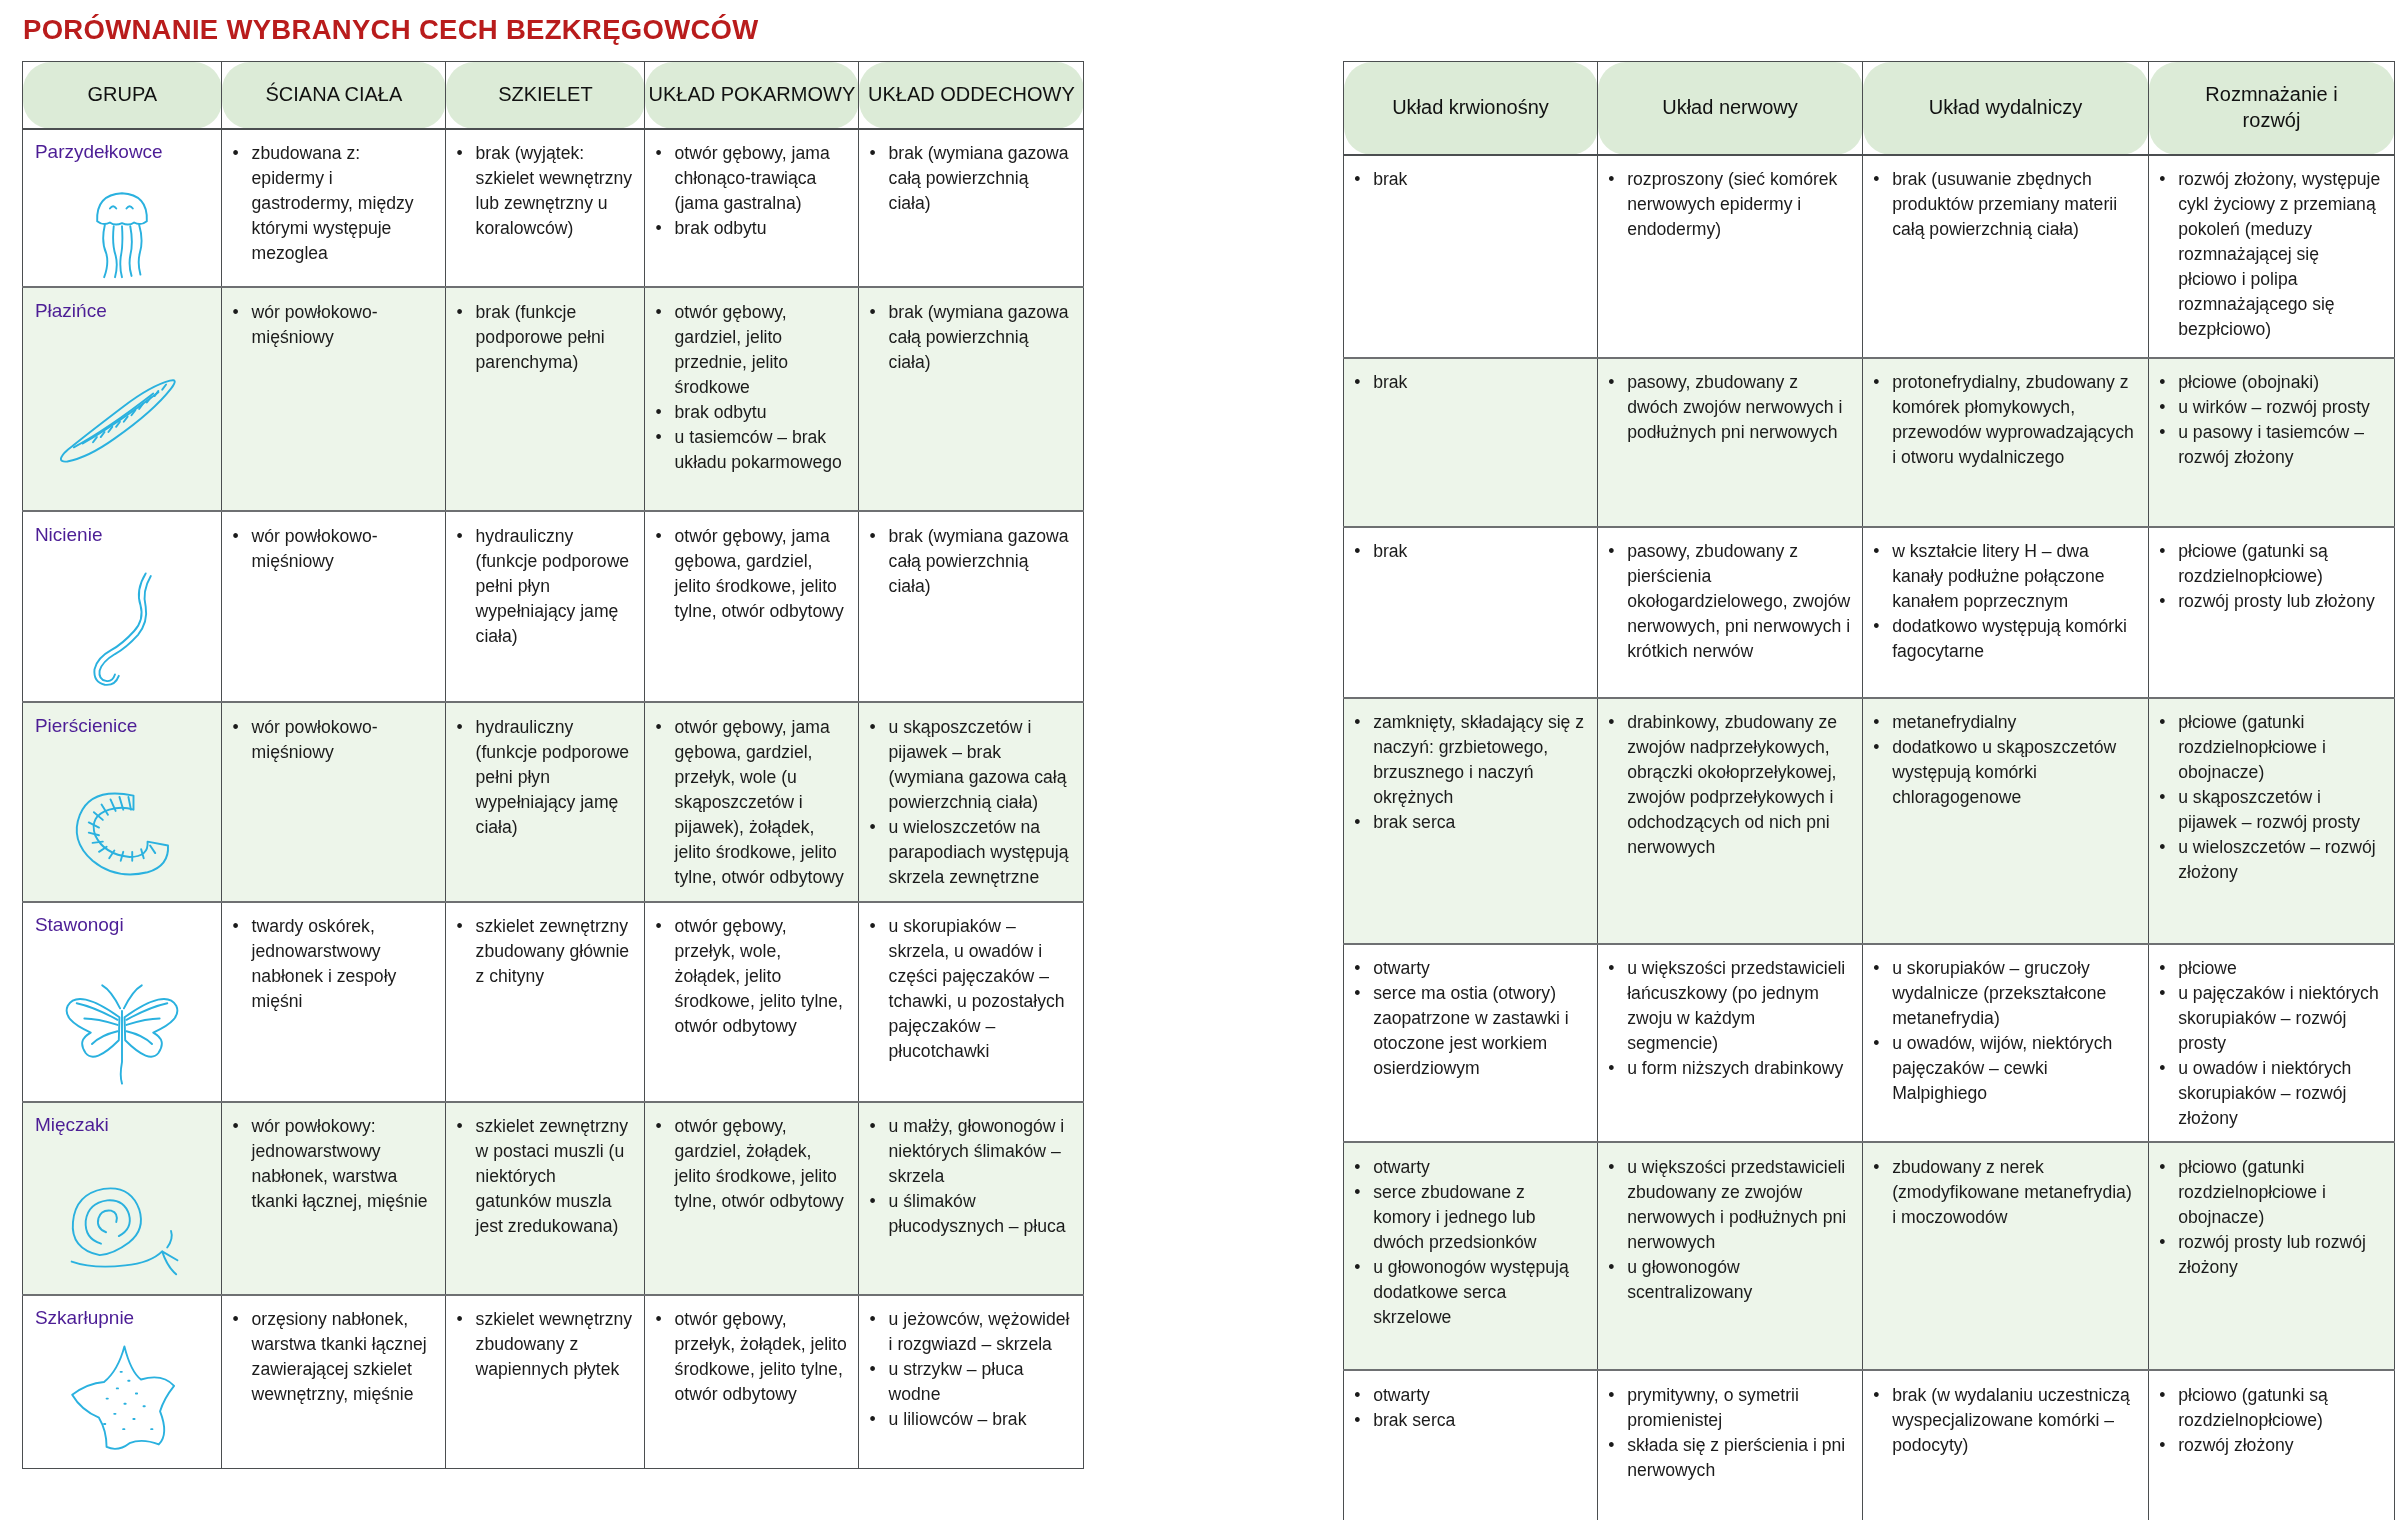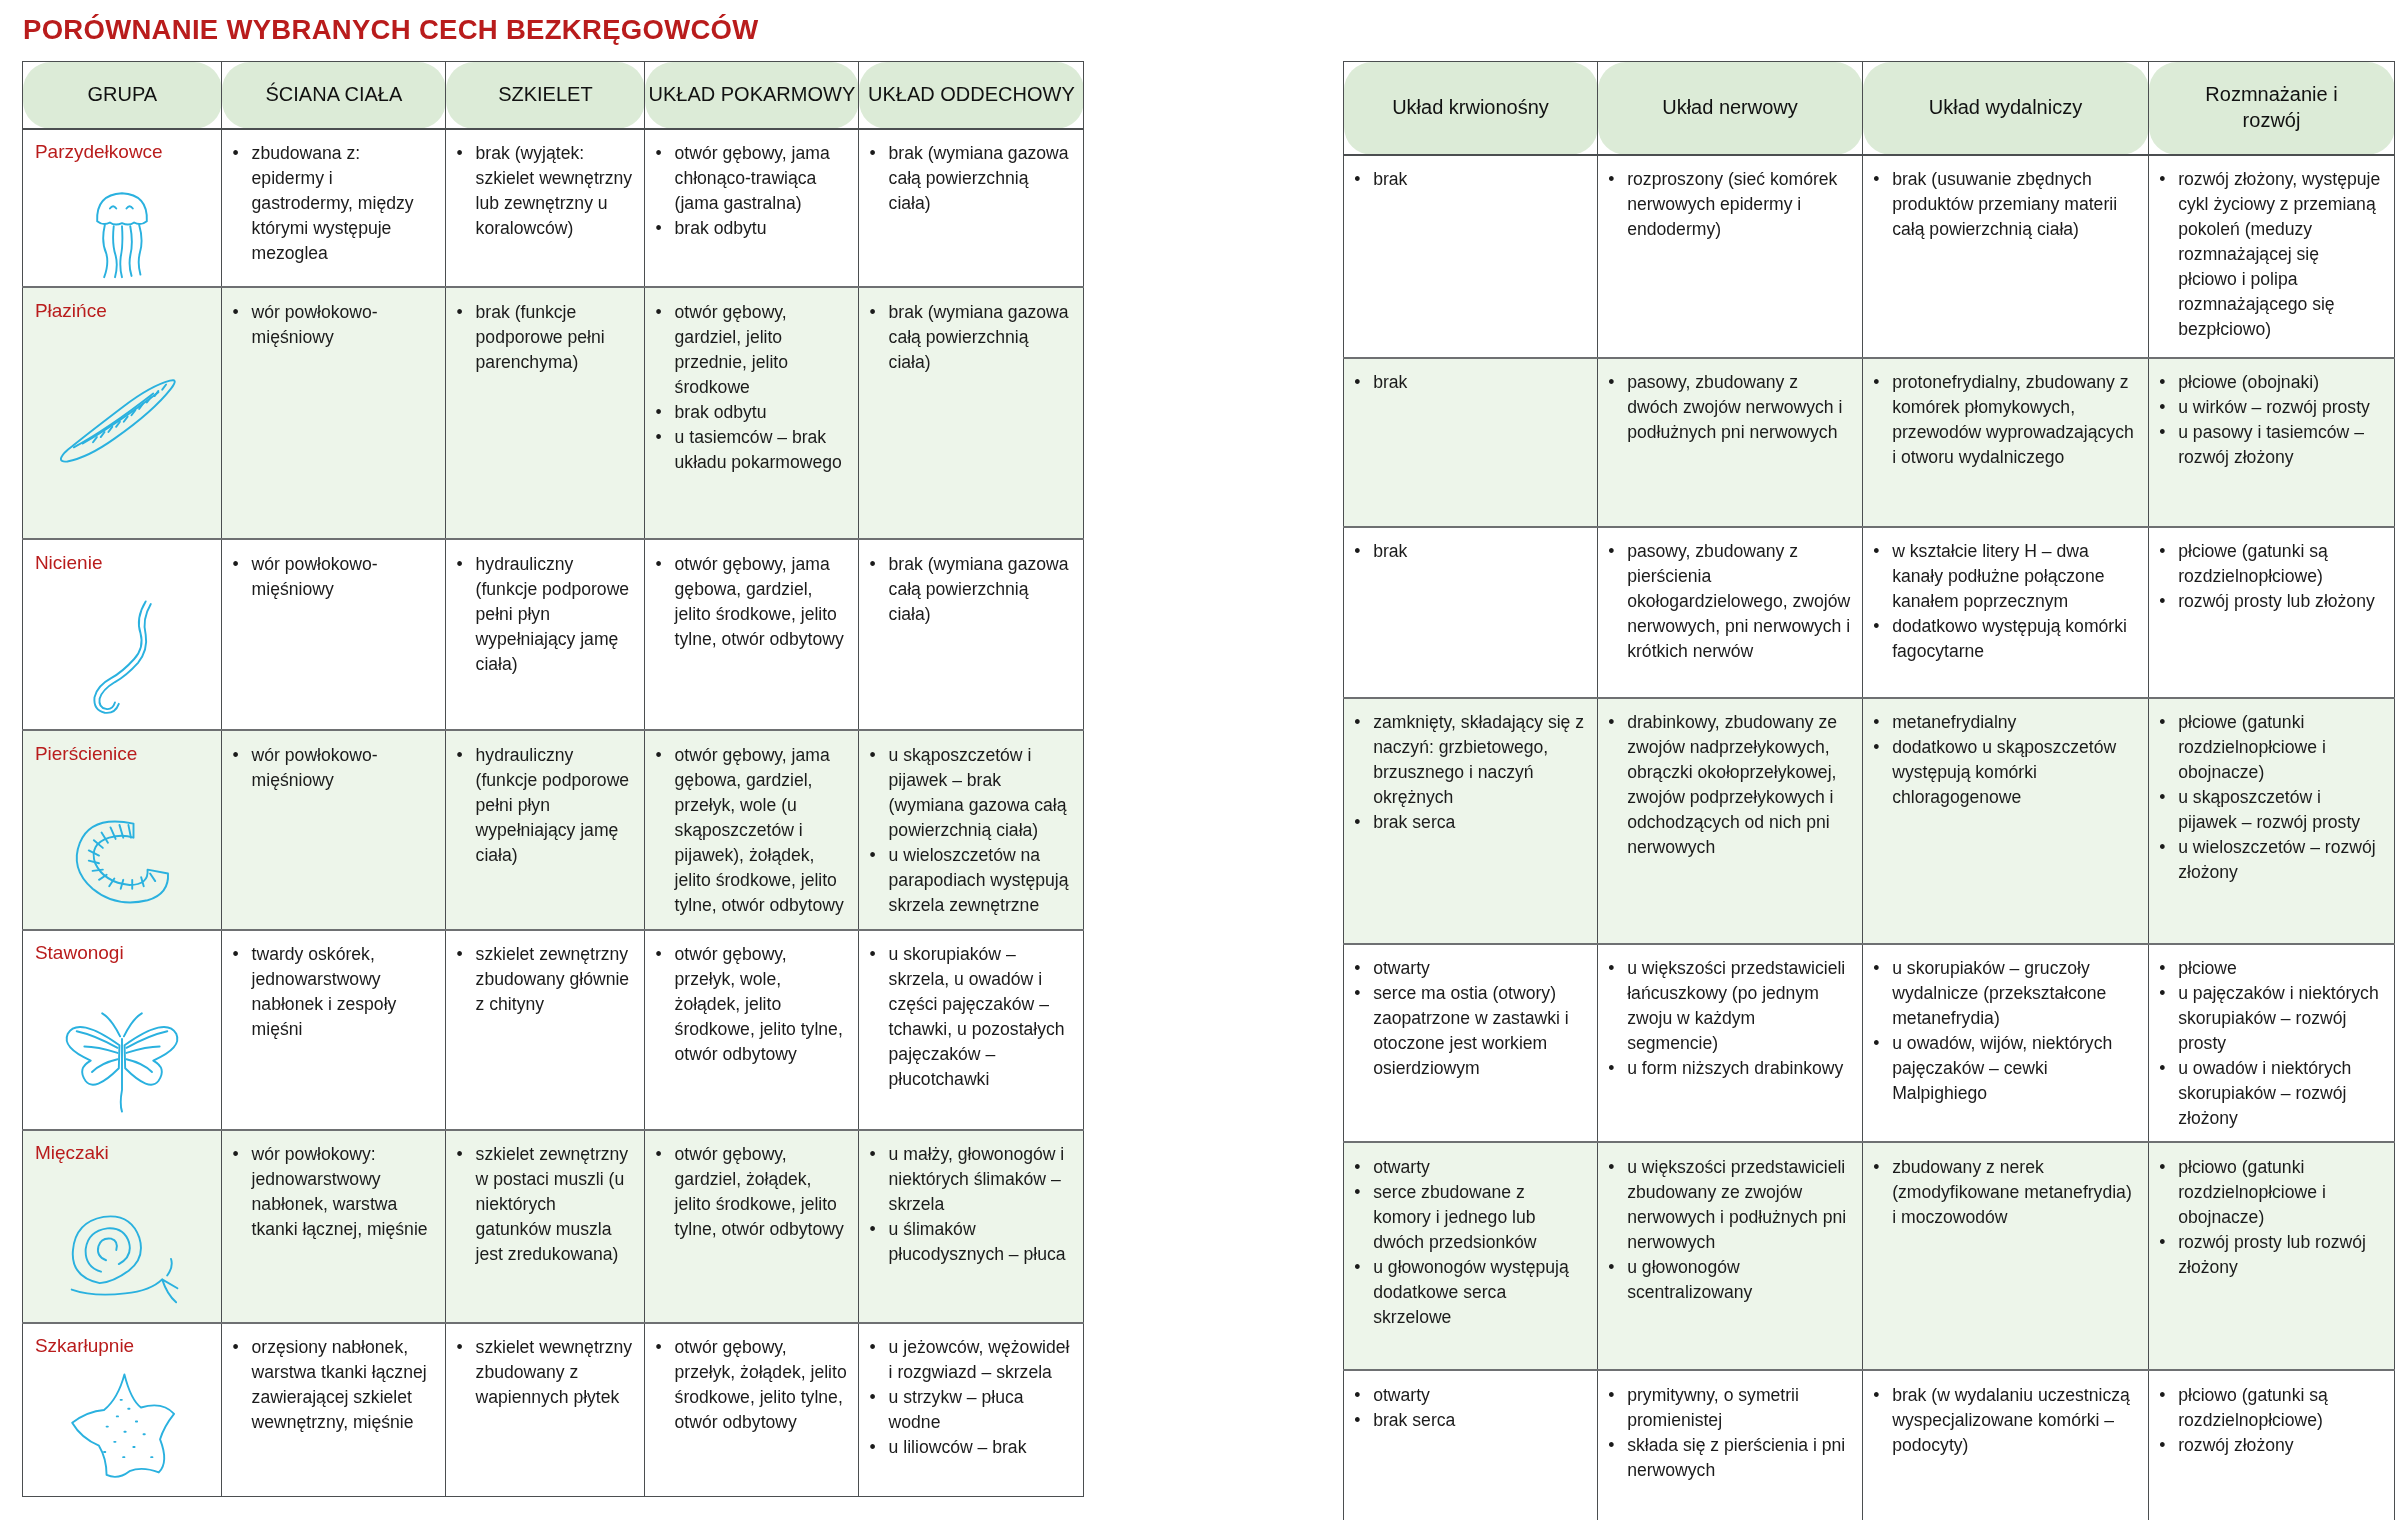--- a/index.html
+++ b/index.html
@@ -20,21 +20,21 @@
     background:#dcebd7;font-weight:normal;font-size:20px;line-height:25.6px;
     text-align:center;vertical-align:middle;color:#111;border-radius:28px;
   }
   tr.alt td{background:#edf5ea;}
   tbody td{border-top-width:2.6px;border-top-color:#6e7072;}
   thead th{border-bottom:2.6px solid #4b4e50;}
   .cell{padding:11.5px 11.5px 10.2px 10.2px;font-size:17.6px;line-height:25px;}
   .bullet{display:flex;align-items:flex-start;}
   .dot{flex:0 0 19px;width:19px;}
   .txt{flex:1 1 auto;}
-  .group{padding:10.2px 6.4px 3.8px 11.5px;font-size:19px;line-height:24px;color:#b91c1c;}
+  .group{padding:10.2px 6.4px 3.8px 11.5px;font-size:19px;line-height:24px;color:#4c1d95;}
   .illu{display:block;margin:16.6px auto 6.4px;}
   .illu path,.illu circle,.illu line{fill:none;stroke:#2ab1df;stroke-width:3;stroke-linecap:round;stroke-linejoin:round;}
 </style>
 </head>
 <body>
 
 <div class="title">PORÓWNANIE WYBRANYCH CECH BEZKRĘGOWCÓW</div>
 
 <table id="left-table">
   <colgroup>
@@ -98,21 +98,21 @@
         </td>
       <td>
           <div class="cell">
             <div class="bullet">
               <span class="dot">•</span>
               <span class="txt">brak (wymiana gazowa całą powierzchnią ciała)</span>
             </div>
           </div>
         </td>
     </tr>
-    <tr class="alt" style="height:252px">
+    <tr class="alt" style="height:224px">
       <td>
         <div class="group">Płazińce</div>
         <svg class="illu" width="141" height="109" viewBox="0 0 220 170" style="margin-top:38px">
           <path d="M20 138 Q6 154 24 152 Q56 146 98 116 Q158 74 186 38 Q198 22 184 26 Q154 34 112 66 Q62 104 32 128 Q24 134 20 138 Z"></path>
           <path d="M34 130 Q86 102 158 46"></path>
           <path d="M48 124 Q100 94 166 44"></path>
           <path d="M172 40 l6 -8 M160 50 l6 -8 M148 60 l6 -8 M136 70 l6 -8 M124 80 l6 -8 M112 90 l6 -8 M100 98 l6 -8 M88 106 l6 -8 M76 114 l6 -8 M64 122 l6 -8"></path>
         </svg>
       </td>
       <td>

